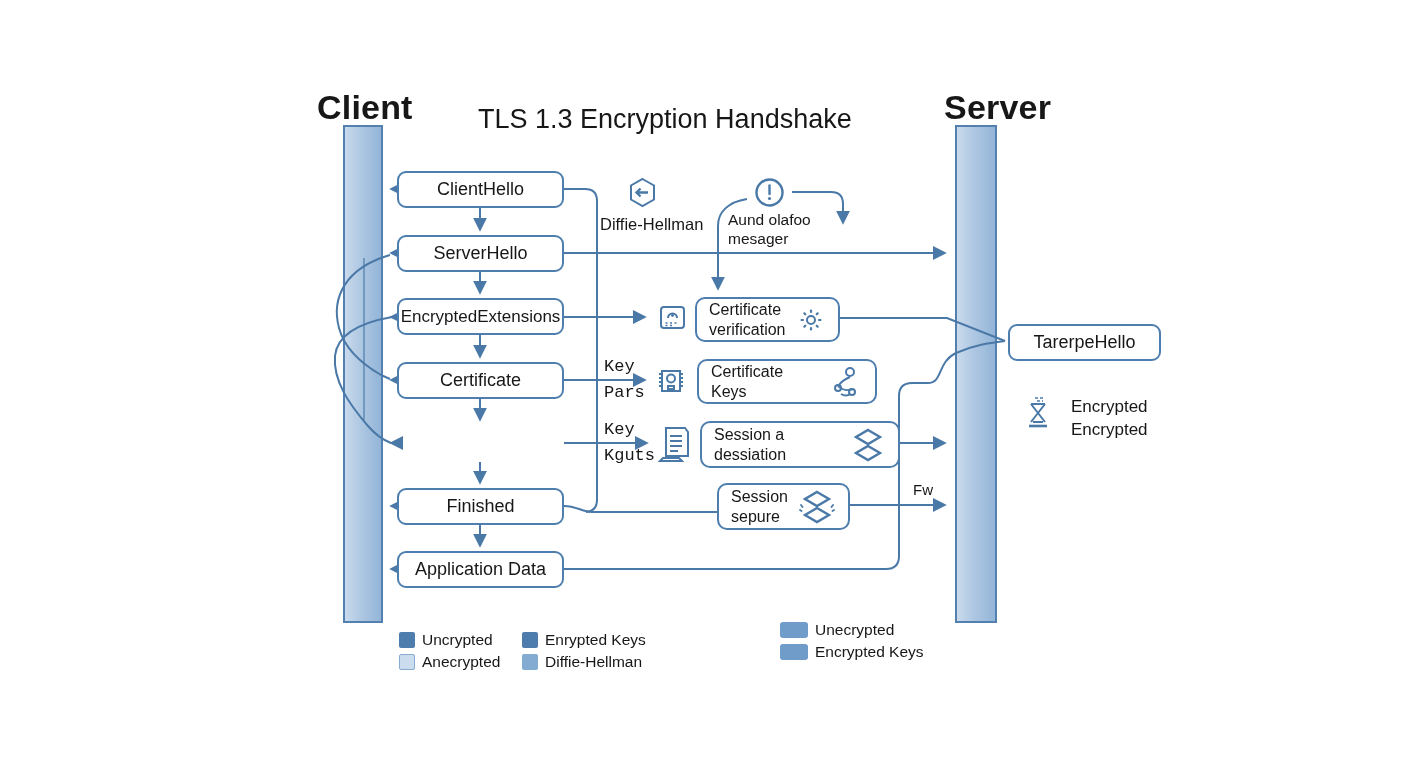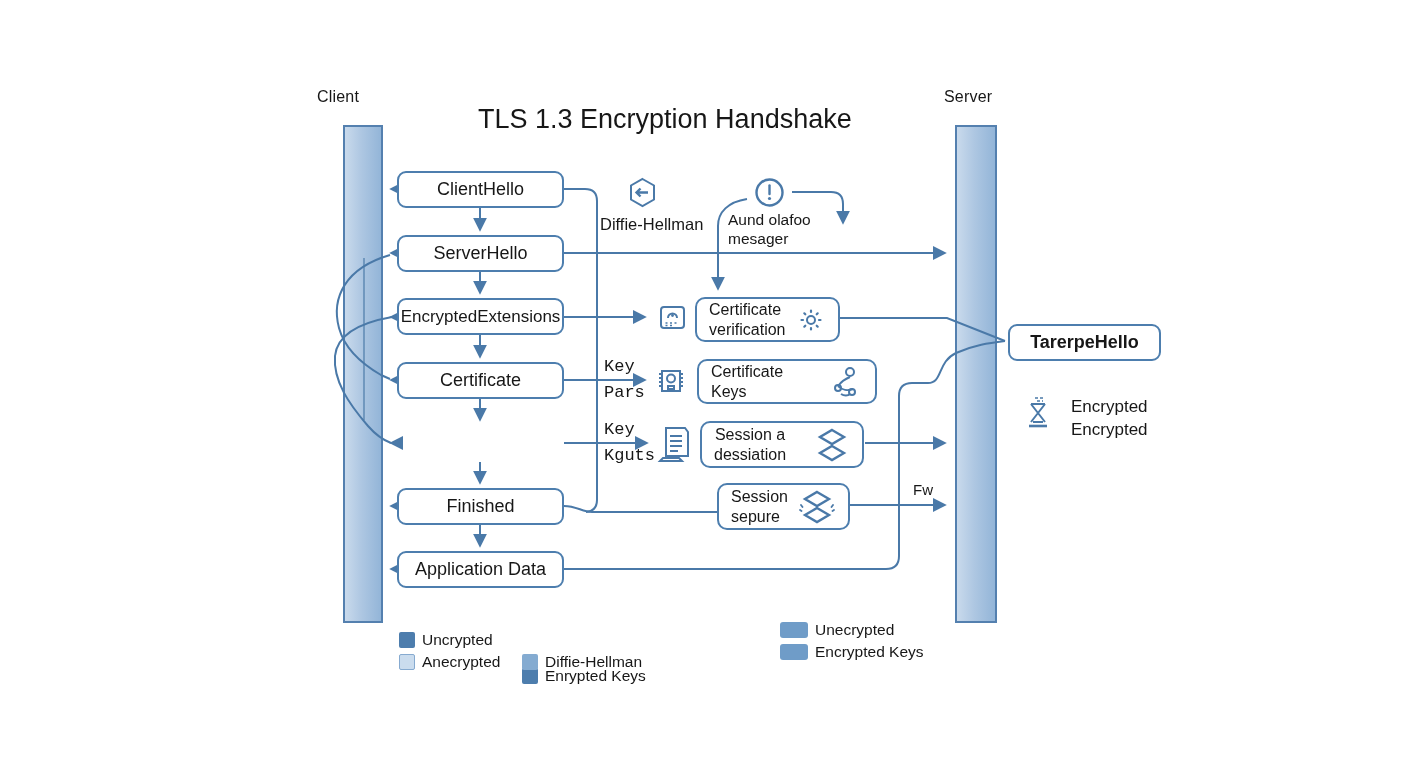--- a/index.html
+++ b/index.html
@@ -1,19 +1,19 @@
 <!DOCTYPE html>
 <html><head>
 <meta charset="utf-8">
 <style>
   html,body{margin:0;padding:0;background:#ffffff;}
   .diagram{position:relative;width:1408px;height:768px;background:#ffffff;overflow:hidden;
            font-family:"Liberation Sans",sans-serif;color:#171717;}
   .abs{position:absolute;}
-  .actor-label{font-size:16px;font-weight:400;letter-spacing:.2px;z-index:3;}
+  .actor-label{font-size:34px;font-weight:700;letter-spacing:.2px;z-index:3;}
   .title{font-size:27px;font-weight:500;z-index:3;}
   .lifeline{width:40px;height:498px;top:125px;background:linear-gradient(90deg,#c9daec 0%,#aec7e2 45%,#93b5d8 100%);
             border:2px solid #5480af;box-sizing:border-box;z-index:0;}
   .svg-layer{left:0;top:0;z-index:1;pointer-events:none;}
   .msgbox{left:397px;width:167px;height:37px;background:#fff;border:2px solid #4d7eae;border-radius:9px;
           box-sizing:border-box;display:flex;align-items:center;justify-content:center;font-size:18px;z-index:2;}
   .procbox{background:#fff;border:2px solid #4d7eae;border-radius:10px;box-sizing:border-box;
            display:flex;align-items:center;justify-content:space-between;padding:0 12px;font-size:16px;
            line-height:20px;z-index:2;}
   .twoline span{display:block;}
@@ -188,21 +188,21 @@
       <svg width="34" height="36" viewBox="0 0 34 36" fill="none" stroke="#4a79a8" stroke-width="2">
         <circle cx="21" cy="8" r="4"></circle>
         <path d="M21 13 c-5 2 -9 5 -12 9 M9 22 c4 4 10 5 15 3"></path>
         <circle cx="9" cy="24" r="3"></circle>
         <circle cx="23" cy="28" r="3"></circle>
         <path d="M12 30 c3 2 7 2 9 0"></path>
       </svg>
     </span>
   </div>
 
-  <div class="abs procbox" style="left:700px;top:421px;width:164px;height:47px;text-align:center;">
+  <div class="abs procbox" style="left:700px;top:421px;width:200px;height:47px;">
     <div class="twoline">
       <span>Session a</span>
       <span>dessiation</span>
     </div>
     <span class="icon">
       <svg width="36" height="38" viewBox="0 0 36 38" fill="none" stroke="#4a79a8" stroke-width="2.4">
         <path d="M18 4 L30 11 L18 18 L6 11 Z"></path>
         <path d="M18 20 L30 27 L18 34 L6 27 Z"></path>
       </svg>
     </span>
@@ -215,21 +215,21 @@
     </div>
     <span class="icon">
       <svg width="38" height="38" viewBox="0 0 38 38" fill="none" stroke="#4a79a8" stroke-width="2.4">
         <path d="M19 4 L31 11 L19 18 L7 11 Z"></path>
         <path d="M19 20 L31 27 L19 34 L7 27 Z"></path>
         <path d="M3 17 l1.5 2 M2 22 l1.5 1 M35 17 l-1.5 2 M36 22 l-1.5 1" stroke-width="1.8" stroke-linecap="round"></path>
       </svg>
     </span>
   </div>
 
-  <div class="abs msgbox" style="left:1008px;top:324px;width:153px;font-weight:bold;">
+  <div class="abs msgbox" style="left:1008px;top:324px;width:153px;">
     <span>TarerpeHello</span>
   </div>
 
   <div class="abs fw" style="left:913px;top:481px;">Fw</div>
 
   <span class="abs icon" style="left:1023px;top:396px;">
     <svg width="30" height="38" viewBox="0 0 30 38" fill="none" stroke="#4a79a8" stroke-width="2">
       <path d="M8 8 L22 26 M22 8 L8 26"></path>
       <path d="M8 8 h14 M10 26 h10"></path>
       <path d="M6 30 h18" stroke-width="2.6"></path>
@@ -242,21 +242,21 @@
   </div>
 
   <div class="abs legend-item" style="left:399px;top:631px;">
     <span class="sw sw-dark"></span>
     <span>Uncrypted</span>
   </div>
   <div class="abs legend-item" style="left:399px;top:653px;">
     <span class="sw sw-light"></span>
     <span>Anecrypted</span>
   </div>
-  <div class="abs legend-item" style="left:522px;top:667px;">
+  <div class="abs legend-item" style="left:522px;top:631px;">
     <span class="sw sw-dark"></span>
     <span>Enrypted Keys</span>
   </div>
   <div class="abs legend-item" style="left:522px;top:653px;">
     <span class="sw sw-mid"></span>
     <span>Diffie-Hellman</span>
   </div>
   <div class="abs legend-item" style="left:780px;top:621px;">
     <span class="sw sw-wide"></span>
     <span>Unecrypted</span>

